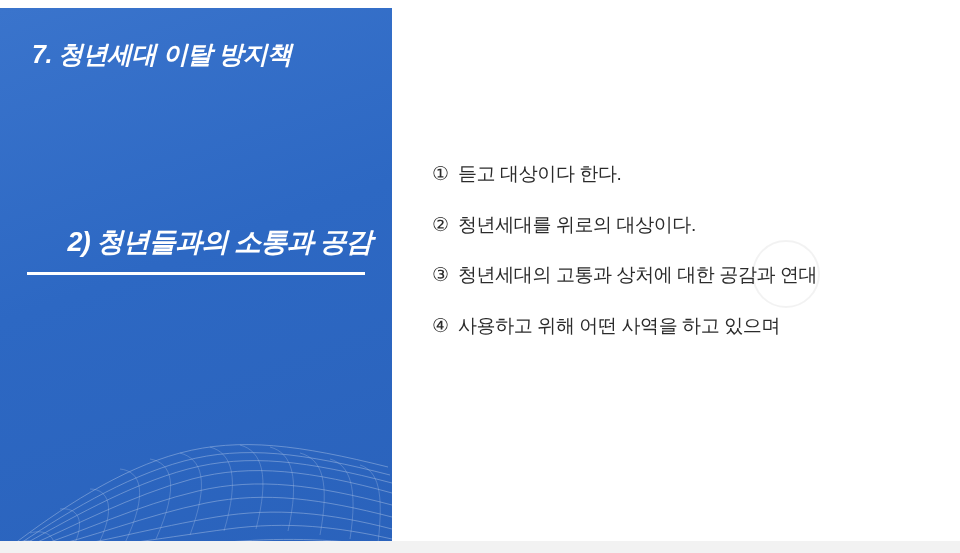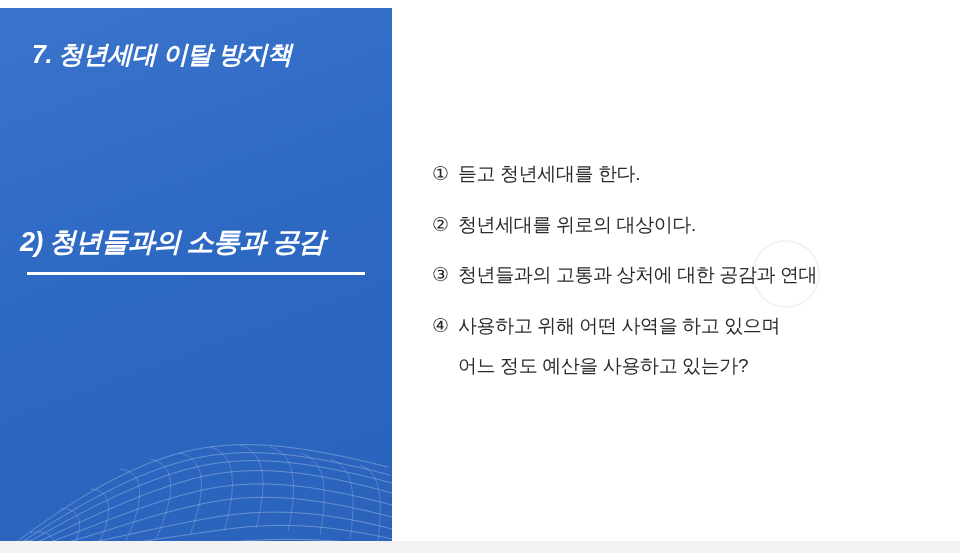--- a/index.html
+++ b/index.html
@@ -45,21 +45,21 @@
     font-size: 25px;
     font-weight: bold;
     letter-spacing: -0.5px;
     line-height: 1.3;
   }
   .subtitle-wrap {
     position: absolute;
     left: 20px;
     top: 218px;
     width: 352px;
-    text-align: left;
+    text-align: right;
   }
   .slide-subtitle {
     color: #ffffff;
     font-size: 27px;
     font-weight: bold;
     letter-spacing: -0.8px;
     line-height: 1.25;
     padding-bottom: 12px;
   }
   .subtitle-underline {
@@ -185,41 +185,37 @@
   </div>
 
   <div class="right-panel">
 
     <div class="watermark"></div>
 
     <div class="bullets">
 
       <div class="bullet">
         <span class="marker">①</span>
-        <span class="bullet-text">듣고 청년세대를 한다.</span>
+        <span class="bullet-text">듣고 대상이다 한다.</span>
       </div>
 
       <div class="bullet">
         <span class="marker">②</span>
         <span class="bullet-text">청년세대를 위로의 대상이다.</span>
       </div>
 
       <div class="bullet">
         <span class="marker">③</span>
-        <span class="bullet-text">청년들과의 고통과 상처에 대한 공감과 연대</span>
+        <span class="bullet-text">청년세대의 고통과 상처에 대한 공감과 연대</span>
       </div>
 
       <div class="bullet">
         <span class="marker">④</span>
         <span class="bullet-text">사용하고 위해 어떤 사역을 하고 있으며</span>
       </div>
 
-      <div class="bullet continuation">
-        <span class="marker"></span>
-        <span class="bullet-text">어느 정도 예산을 사용하고 있는가?</span>
-      </div>
 
     </div>
   </div>
 
   <div class="bottom-strip"></div>
 
 </div>
 
 </body></html>

